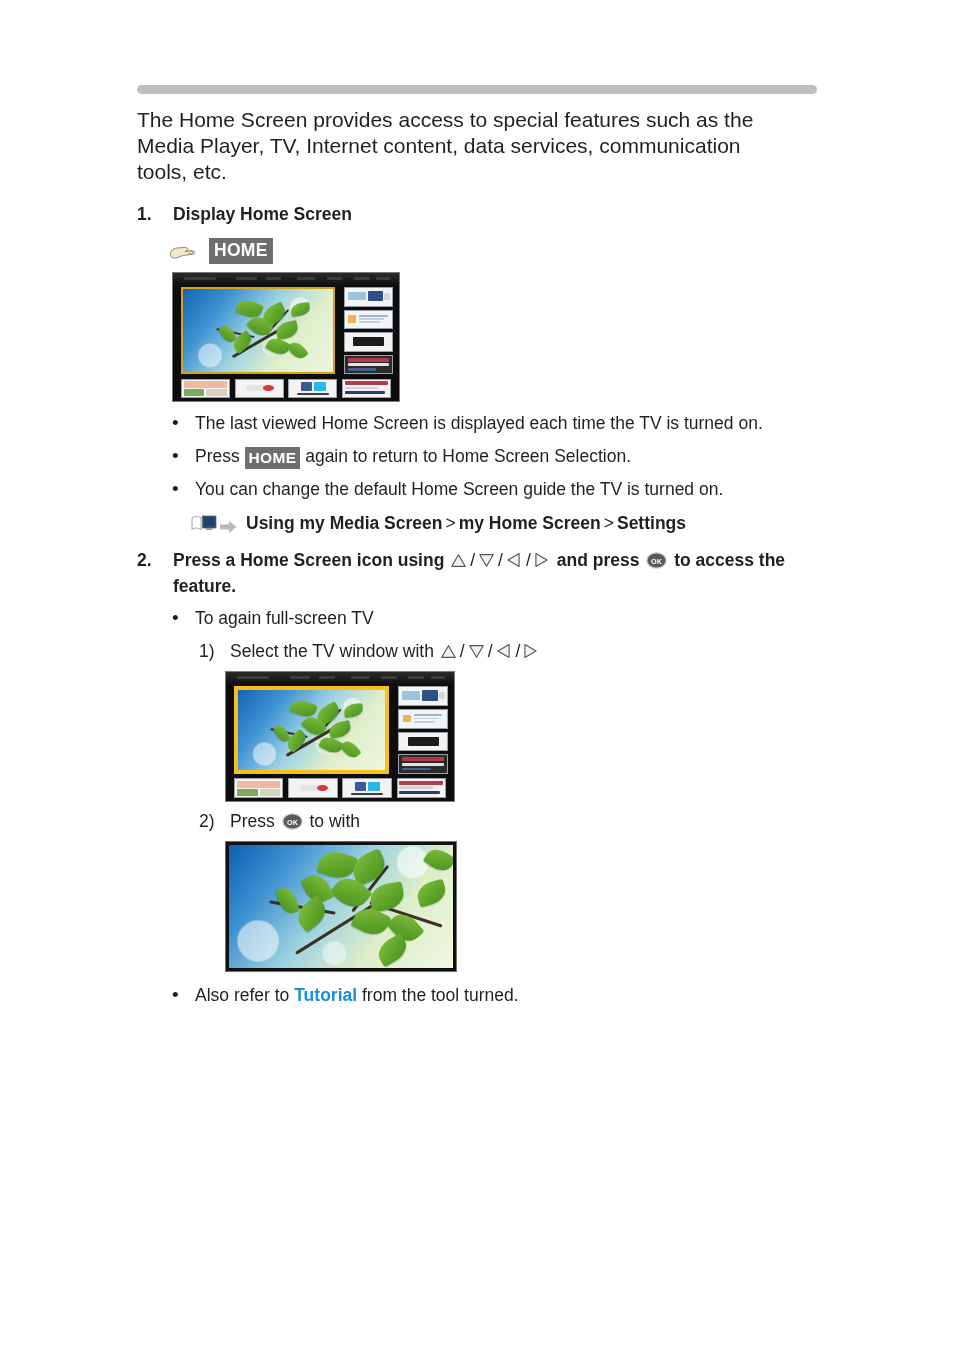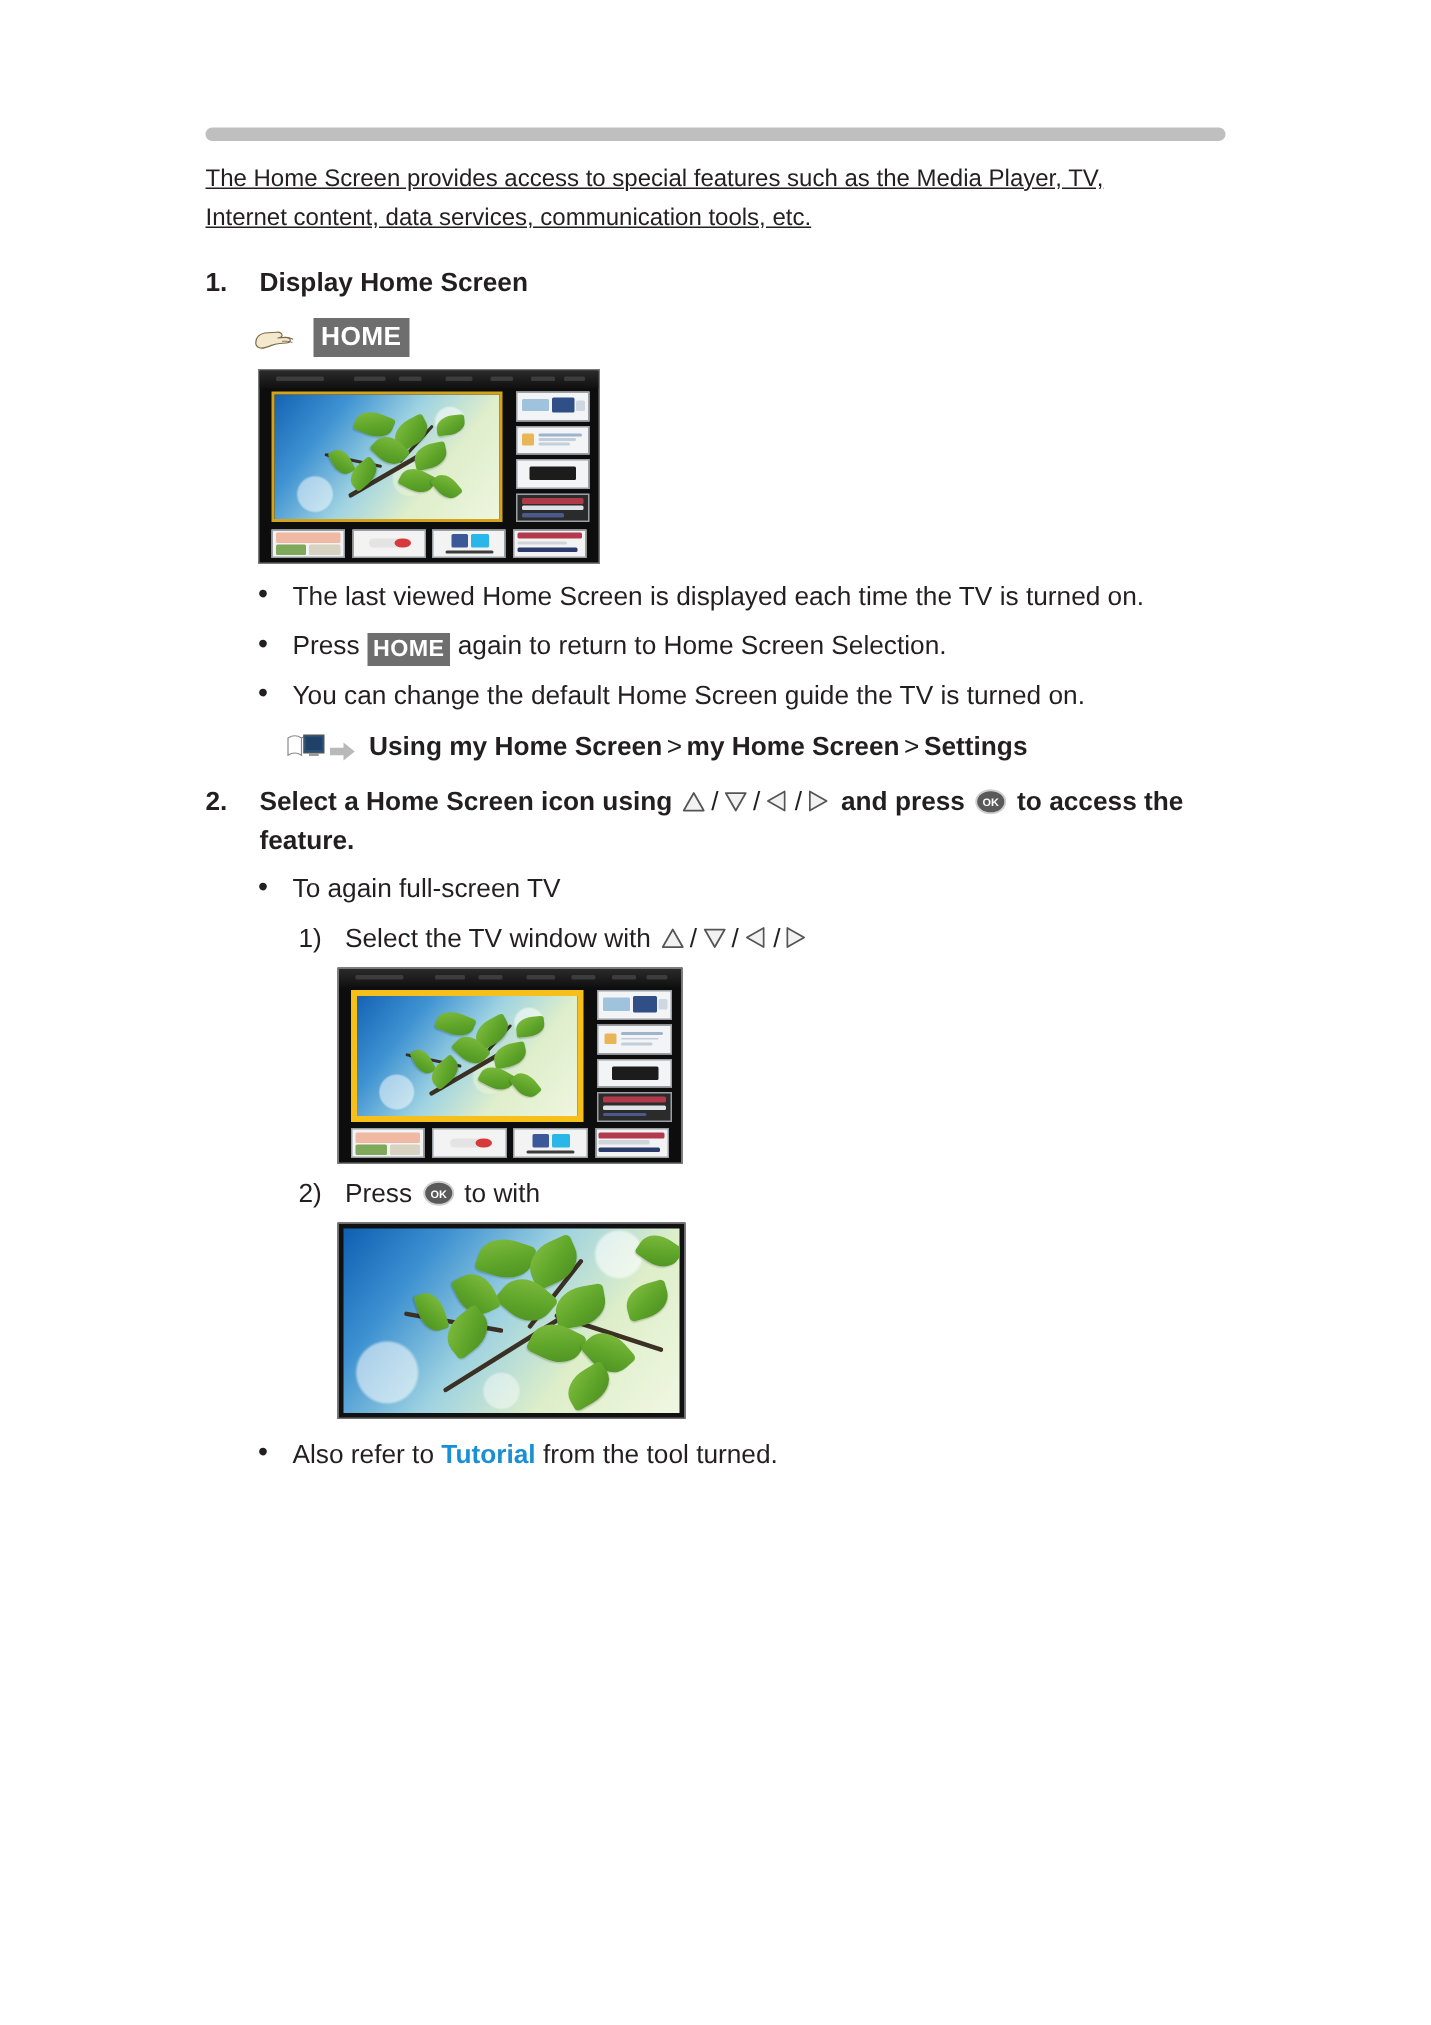--- a/index.html
+++ b/index.html
@@ -42,25 +42,24 @@
     width: 680px;
     height: 9px;
     background: #bfbfbf;
     border-radius: 5px;
     margin-top: 3px;
     margin-bottom: 13px;
   }
 
   
   .intro {
-    font-size: 16px;
+    font-size: 21px;
     line-height: 26px;
     width: 645px;
     margin: 0 0 16px 0;
-    text-decoration: underline;
   }
 
   .numbered {
     display: flex;
     margin-bottom: 4px;
   }
   .num-label {
     font-weight: bold;
     font-size: 17.5px;
     line-height: 26px;
@@ -425,31 +424,31 @@
           <rect x="23" y="4" width="27" height="24" fill="#2a4f77" stroke="#5b5b5b" stroke-width="1.4"></rect>
           <rect x="26" y="7" width="21" height="17" fill="#1f4168"></rect>
           <rect x="30" y="28" width="13" height="4" fill="#9a9a9a"></rect>
         </svg>
       </span>
       <span class="arrow-icon">
         <svg viewBox="0 0 34 28" width="17" height="14" xmlns="http://www.w3.org/2000/svg">
           <path d="M0,9 L18,9 L18,2 L33,14 L18,26 L18,19 L0,19 Z" fill="#b9b9b9"></path>
         </svg>
       </span>
-      <span>Using my Home Screen</span>
+      <span>Using my Media Screen</span>
       <span class="gt">&gt;</span>
       <span>my Home Screen</span>
       <span class="gt">&gt;</span>
       <span>Settings</span>
     </div>
 
     <div class="numbered">
       <div class="num-label">2.</div>
       <div class="num-body">
-        <span>Select a Home Screen icon using</span>
+        <span>Press a Home Screen icon using</span>
         <span class="tri">
           <svg viewBox="0 0 20 18" width="17" height="15" xmlns="http://www.w3.org/2000/svg">
               <path d="M10,2 L18,16 L2,16 Z" fill="#f2f2f2" stroke="#555" stroke-width="1.4" stroke-linejoin="round"></path>
             </svg>
         </span><span class="sep">/</span><span class="tri">
           <svg viewBox="0 0 20 18" width="17" height="15" xmlns="http://www.w3.org/2000/svg">
               <path d="M2,2 L18,2 L10,16 Z" fill="#f2f2f2" stroke="#555" stroke-width="1.4" stroke-linejoin="round"></path>
             </svg>
         </span><span class="sep">/</span><span class="tri">
           <svg viewBox="0 0 18 20" width="15" height="16" xmlns="http://www.w3.org/2000/svg">

